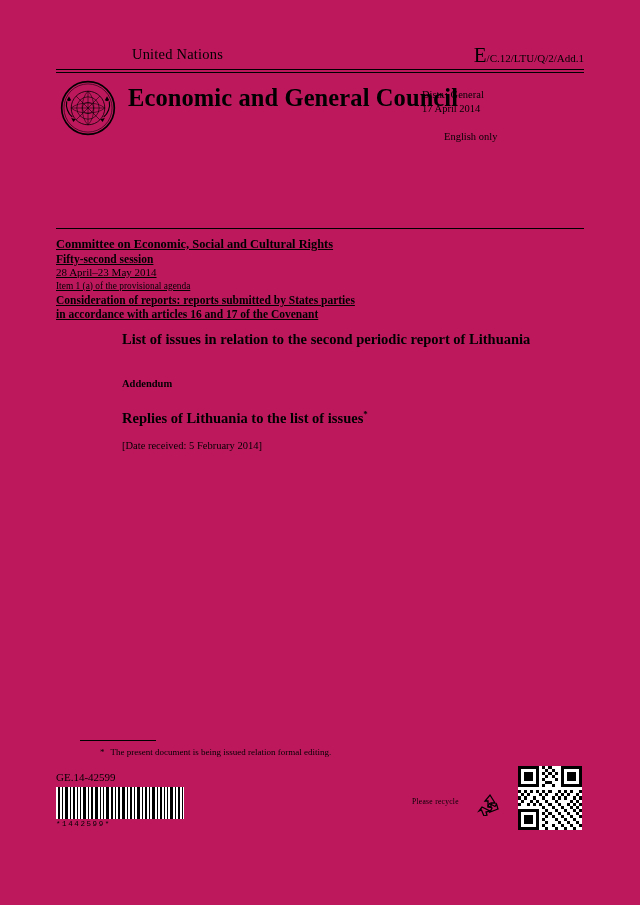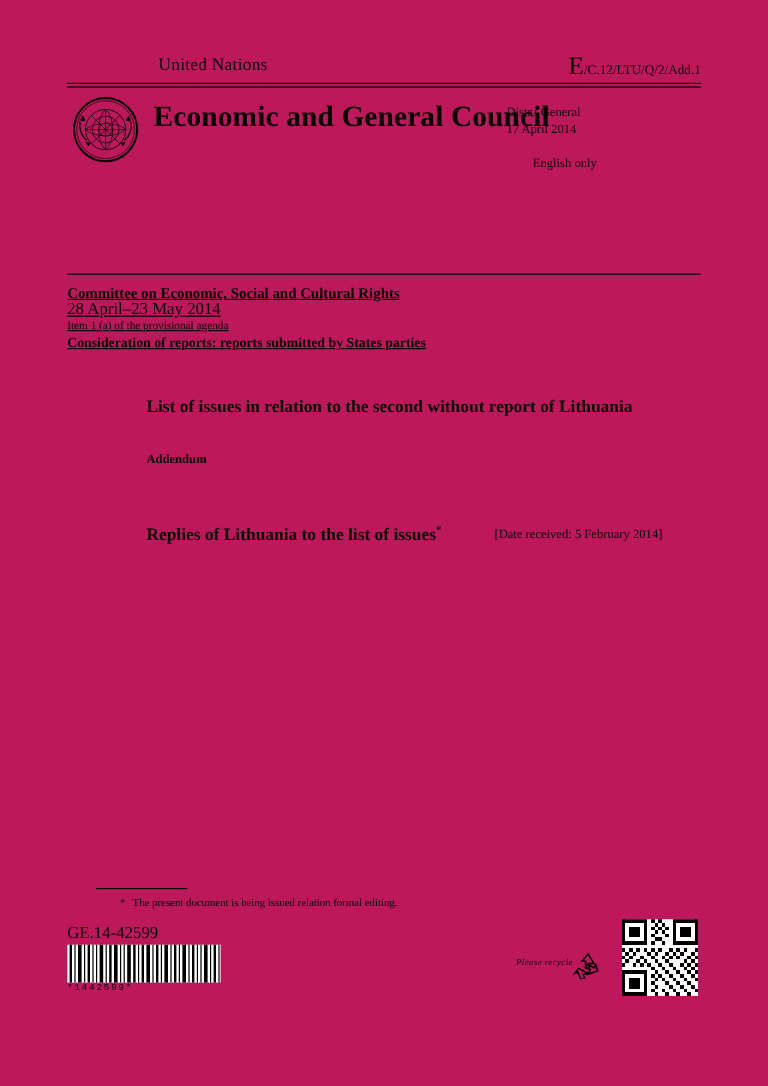--- a/index.html
+++ b/index.html
@@ -119,21 +119,21 @@
   .committee .line-b {
     font-weight: bold;
     font-size: 11.5px;
     line-height: 14px;
   }
   .committee .line-b.big {
     font-size: 12.4px;
     line-height: 16px;
   }
   .committee .line-n {
-    font-size: 14px;
+    font-size: 11px;
     line-height: 13.5px;
   }
   .committee .line-s {
     font-size: 9.4px;
     line-height: 13px;
   }
 
   
   .title-main {
     position: absolute;
@@ -153,33 +153,31 @@
     font-weight: bold;
     color: #000;
   }
   .title-replies {
     position: absolute;
     left: 122px;
     top: 409px;
     font-size: 14.5px;
     font-weight: bold;
     color: #000;
-    margin-top: 27px;
   }
   .title-replies .star {
     font-size: 9px;
     vertical-align: super;
     font-weight: bold;
   }
   .date-received {
     position: absolute;
     left: 122px;
     top: 440px;
     width: 430px;
-    text-align: right;
     font-size: 10.5px;
     color: #000;
   }
 
   
   .fn-rule {
     position: absolute;
     left: 80px;
     top: 740px;
     width: 76px;
@@ -194,21 +192,21 @@
   }
   .footnote .fstar {
     margin-right: 6px;
   }
 
   
   .doc-code {
     position: absolute;
     left: 56px;
     top: 771px;
-    font-size: 14px;
+    font-size: 11px;
     color: #000;
   }
   .barcode {
     position: absolute;
     left: 56px;
     top: 787px;
     width: 128px;
     height: 32px;
   }
   .barcode-text {
@@ -224,24 +222,23 @@
   }
   .recycle {
     position: absolute;
     left: 418px;
     top: 790px;
     width: 90px;
     height: 26px;
   }
   .recycle-text {
     position: absolute;
-    left: 430px;
+    left: 412px;
     top: 797px;
     font-size: 7.5px;
-    font-style: italic;
     color: #000;
     letter-spacing: 0.3px;
     text-align: center;
   }
   .qr {
     position: absolute;
     left: 518px;
     top: 766px;
     width: 64px;
     height: 64px;
@@ -294,26 +291,28 @@
       <div>Distr.: General</div>
       <div>17 April 2014</div>
     </div>
     <div class="english-only">English only</div>
   </div>
 
   <div class="body-rule"></div>
 
   <div class="committee">
     <div class="line-b big">Committee on Economic, Social and Cultural Rights</div>
+    <div class="line-b">Fifty-second session</div>
     <div class="line-n">28 April–23 May 2014</div>
     <div class="line-s">Item 1 (a) of the provisional agenda</div>
     <div class="line-b">Consideration of reports: reports submitted by States parties</div>
-  </div>
-
-  <div class="title-main">List of issues in relation to the second without report of Lithuania</div>
+    <div class="line-b">in accordance with articles 16 and 17 of the Covenant</div>
+  </div>
+
+  <div class="title-main">List of issues in relation to the second periodic report of Lithuania</div>
   <div class="addendum">Addendum</div>
   <div class="title-replies">
     <span>Replies of Lithuania to the list of issues</span><span class="star">*</span>
   </div>
   <div class="date-received">[Date received: 5 February 2014]</div>
 
   <div class="fn-rule"></div>
   <div class="footnote">
     <span class="fstar">*</span><span>The present document is being issued relation formal editing.</span>
   </div>

